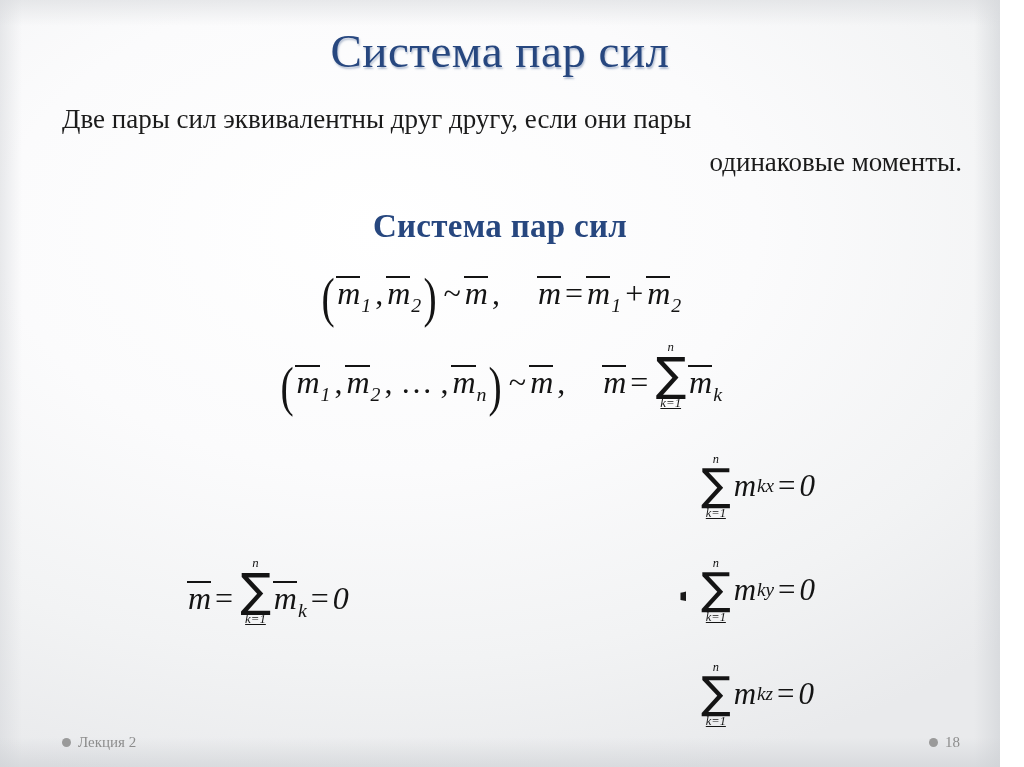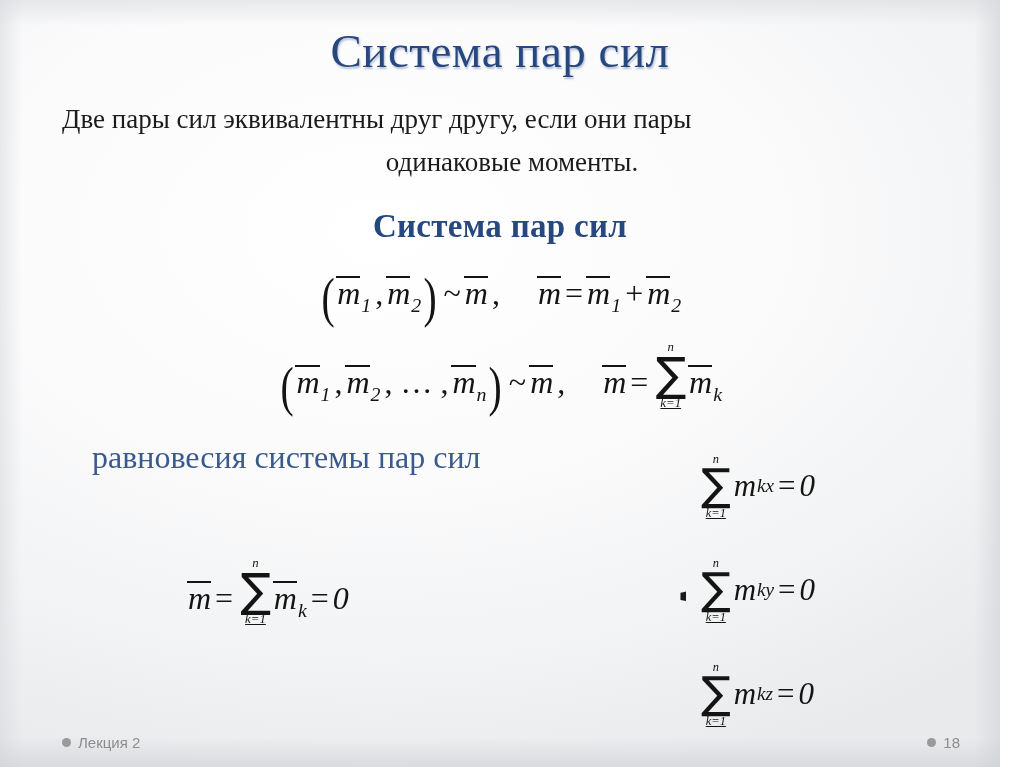--- a/index.html
+++ b/index.html
@@ -55,21 +55,21 @@
     top: 98px;
     left: 62px;
     width: 900px;
     font-size: 27px;
     line-height: 1.58;
     color: #1b1b1b;
     text-align: justify;
     text-justify: inter-word;
     z-index: 3;
   }
-  .intro .l2 { display: block; text-align: center; }
+  .intro .l2 { display: block; text-align: right; }
 
   
   .subheading {
     position: absolute;
     top: 208px;
     left: 0;
     width: 100%;
     text-align: center;
     font-size: 33px;
     font-weight: 700;
@@ -223,21 +223,21 @@
     align-items: center;
   }
   .sys-row.r1 { top: 6px; }
   .sys-row.r2 { top: 110px; }
   .sys-row.r3 { top: 214px; }
 
   
   .footer-left, .footer-right {
     position: absolute;
     bottom: 16px;
-    font-family: Liberation Sans, sans-serif;
+    font-family: Liberation Serif, serif;
     font-size: 15px;
     color: #8d8d8d;
     display: flex;
     align-items: center;
     gap: 7px;
     z-index: 3;
   }
   .footer-left { left: 62px; }
   .footer-right { right: 40px; }
   .bullet {
@@ -264,21 +264,20 @@
 
   <div class="formula1 math">
     <span class="paren">(</span><span class="ovl">m</span><span class="sub">1</span><span class="op">,</span><span class="ovl">m</span><span class="sub">2</span><span class="paren">)</span><span class="op">~</span><span class="ovl">m</span><span class="op">,</span><span class="gap"></span><span class="ovl">m</span><span class="op">=</span><span class="ovl">m</span><span class="sub">1</span><span class="op">+</span><span class="ovl">m</span><span class="sub">2</span>
   </div>
 
   <div class="formula2 math">
     <span class="paren">(</span><span class="ovl">m</span><span class="sub">1</span><span class="op">,</span><span class="ovl">m</span><span class="sub">2</span><span class="op">,</span><span class="op">…</span><span class="op">,</span><span class="ovl">m</span><span class="sub">n</span><span class="paren">)</span><span class="op">~</span><span class="ovl">m</span><span class="op">,</span><span class="gap"></span><span class="ovl">m</span><span class="op">=</span><span class="sigma"><span class="lim top">n</span><span class="sym">∑</span><span class="lim bot">k=1</span></span><span class="ovl">m</span><span class="sub">k</span>
   </div>
 
   <div class="heading-blue">
-    <div>равновесия системы пар сил</div>
   </div>
 
   <div class="formula3 math">
     <span class="ovl">m</span><span class="op">=</span><span class="sigma"><span class="lim top">n</span><span class="sym">∑</span><span class="lim bot">k=1</span></span><span class="ovl">m</span><span class="sub">k</span><span class="op">=</span><span class="mi">0</span>
   </div>
 
   <div class="system">
     <div class="brace">{</div>
     <div class="sys-rows">
 

